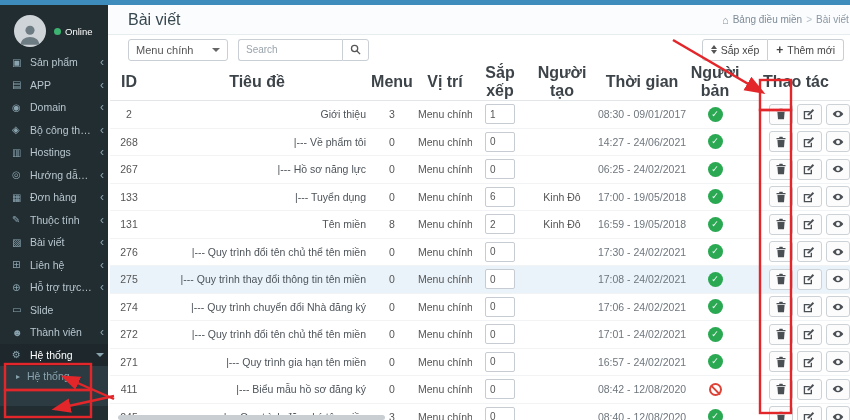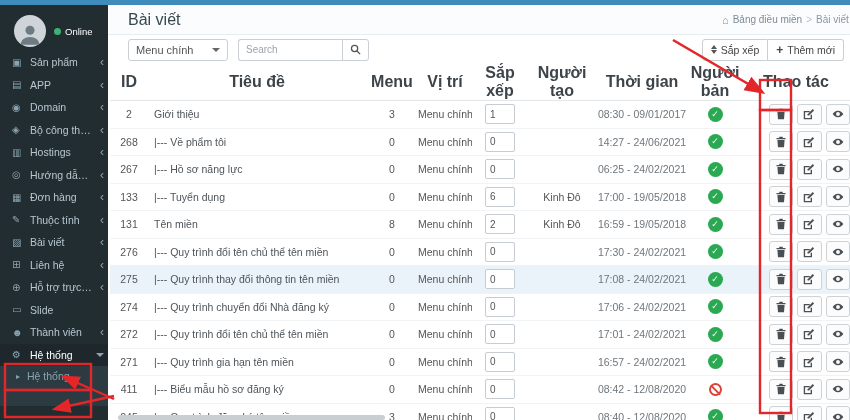--- a/index.html
+++ b/index.html
@@ -70,21 +70,21 @@
 
   
   table{border-collapse:collapse;table-layout:fixed;width:740px;margin-left:2px}
   col.c-id{width:38px}col.c-title{width:218px}col.c-menu{width:52px}col.c-pos{width:54px}
   col.c-ord{width:56px}col.c-creator{width:68px}col.c-time{width:92px}col.c-pub{width:54px}col.c-act{width:108px}
   thead th{height:20px;font-size:16px;font-weight:bold;color:#3d4449;text-align:center;
     border-bottom:1px solid #e2e6e9;padding:0}
   thead th.th-id{text-align:center}
   tbody td{height:27.5px;font-size:10.5px;color:#555;text-align:center;border-bottom:1px solid #f2f3f4;
     padding:0;overflow:hidden;white-space:nowrap}
-  tbody td.td-title{text-align:left;padding-left:6px;color:#4d545a}
+  tbody td.td-title{text-align:right;padding-left:6px;color:#4d545a}
   tbody tr.hl td{background:#eaf3fa}
   .order-input{width:30px;height:20px;border:1px solid #c6ccd1;border-radius:2px;padding:0 4px;
     font-size:10px;color:#555;font-family:inherit}
   .td-time{color:#6e767d}
   .status-ok{width:15px;height:15px;border-radius:50%;background:var(--success);color:#fff;
     font-size:9px;line-height:15px;display:inline-block;text-align:center;font-weight:bold}
   .status-no{width:13px;height:13px;border:2px solid var(--danger);border-radius:50%;
     display:inline-block;position:relative;vertical-align:middle}
   .status-no::after{content:"";position:absolute;left:-2px;top:3.5px;width:13px;height:2px;
     background:var(--danger);transform:rotate(45deg)}

